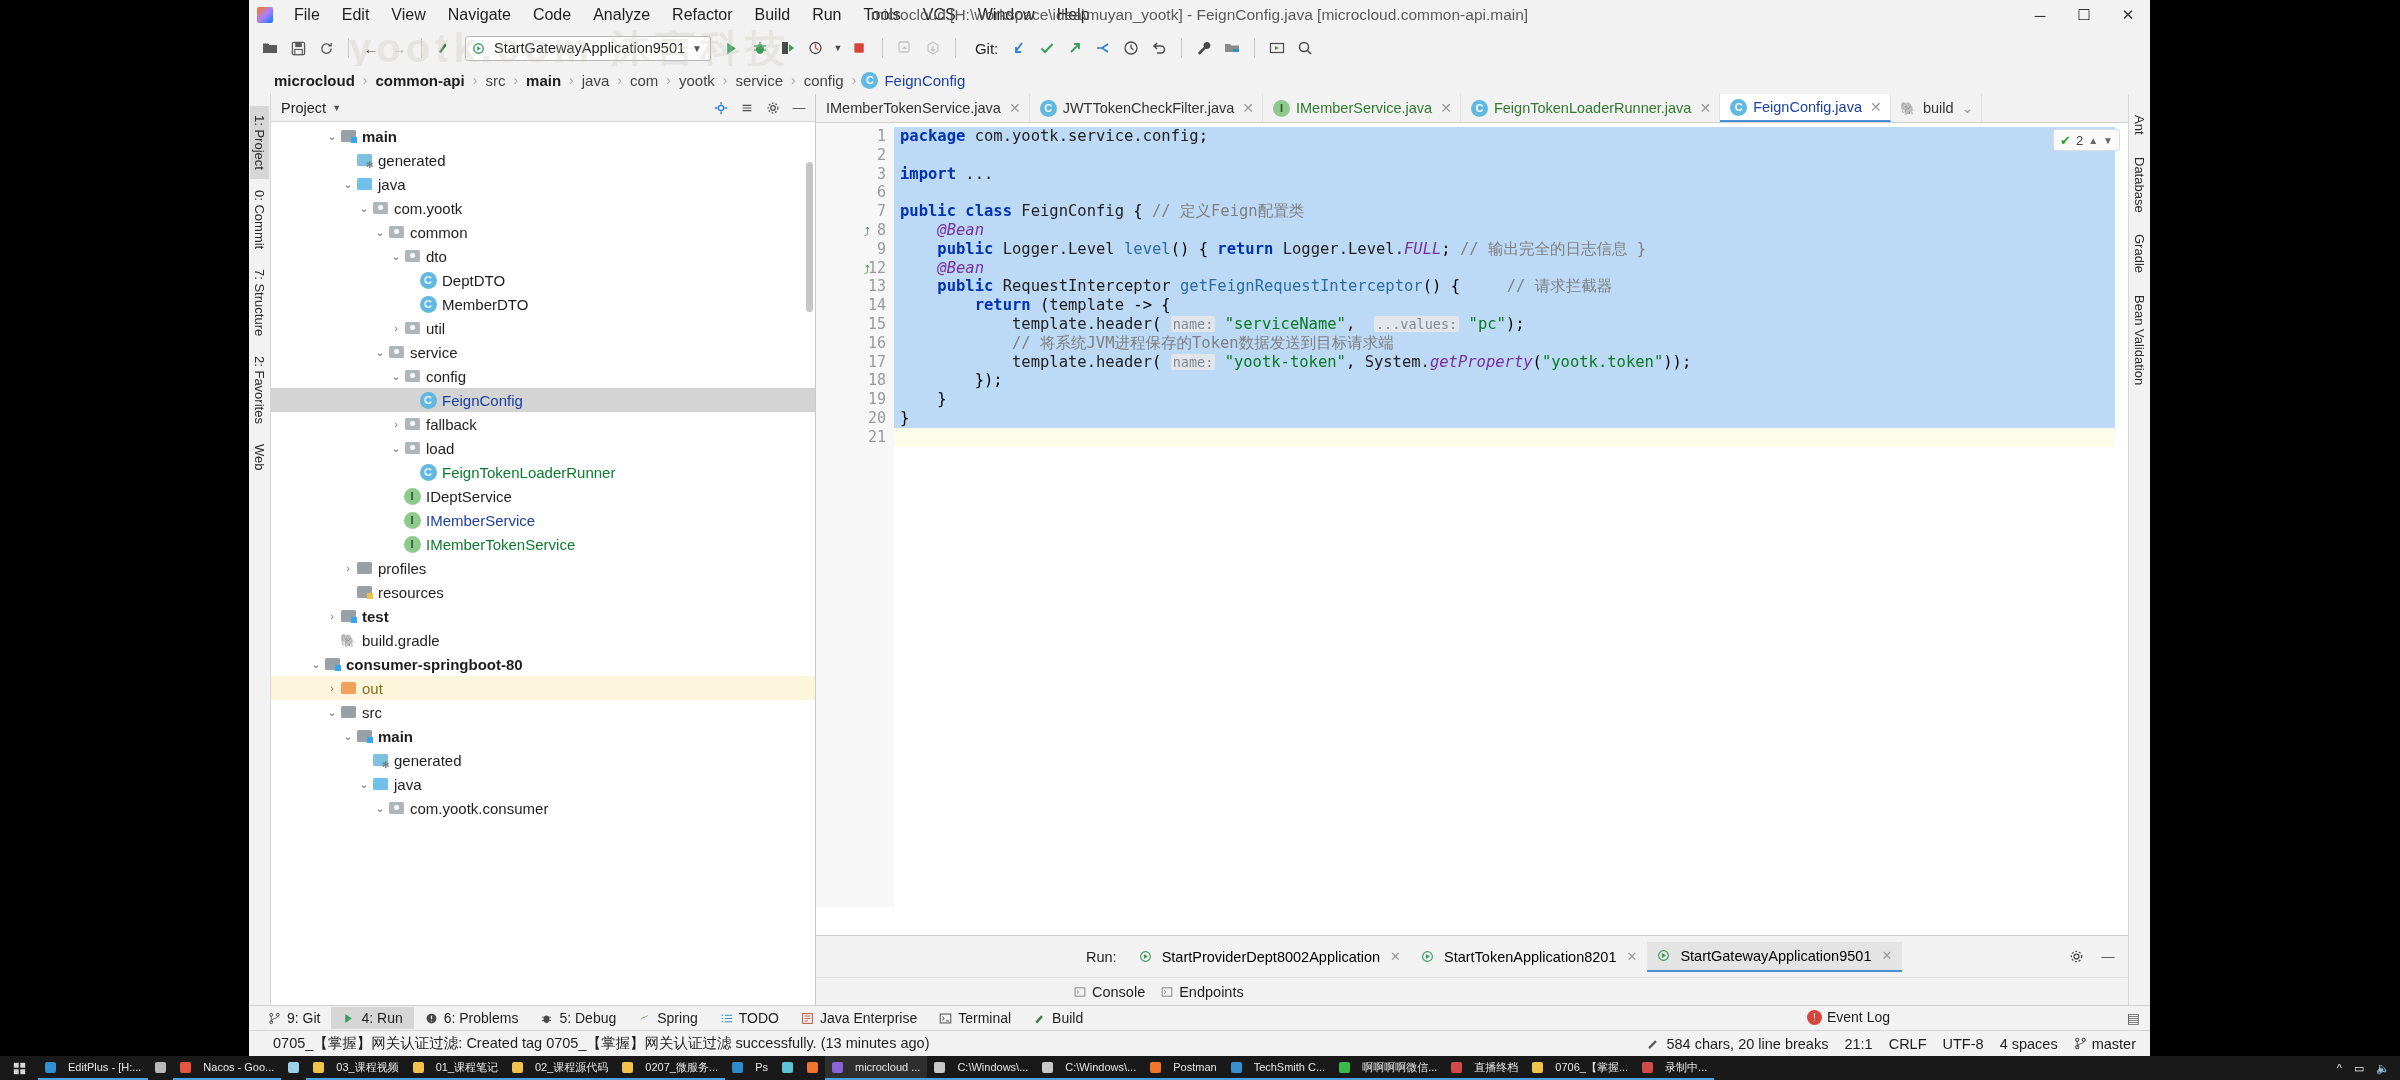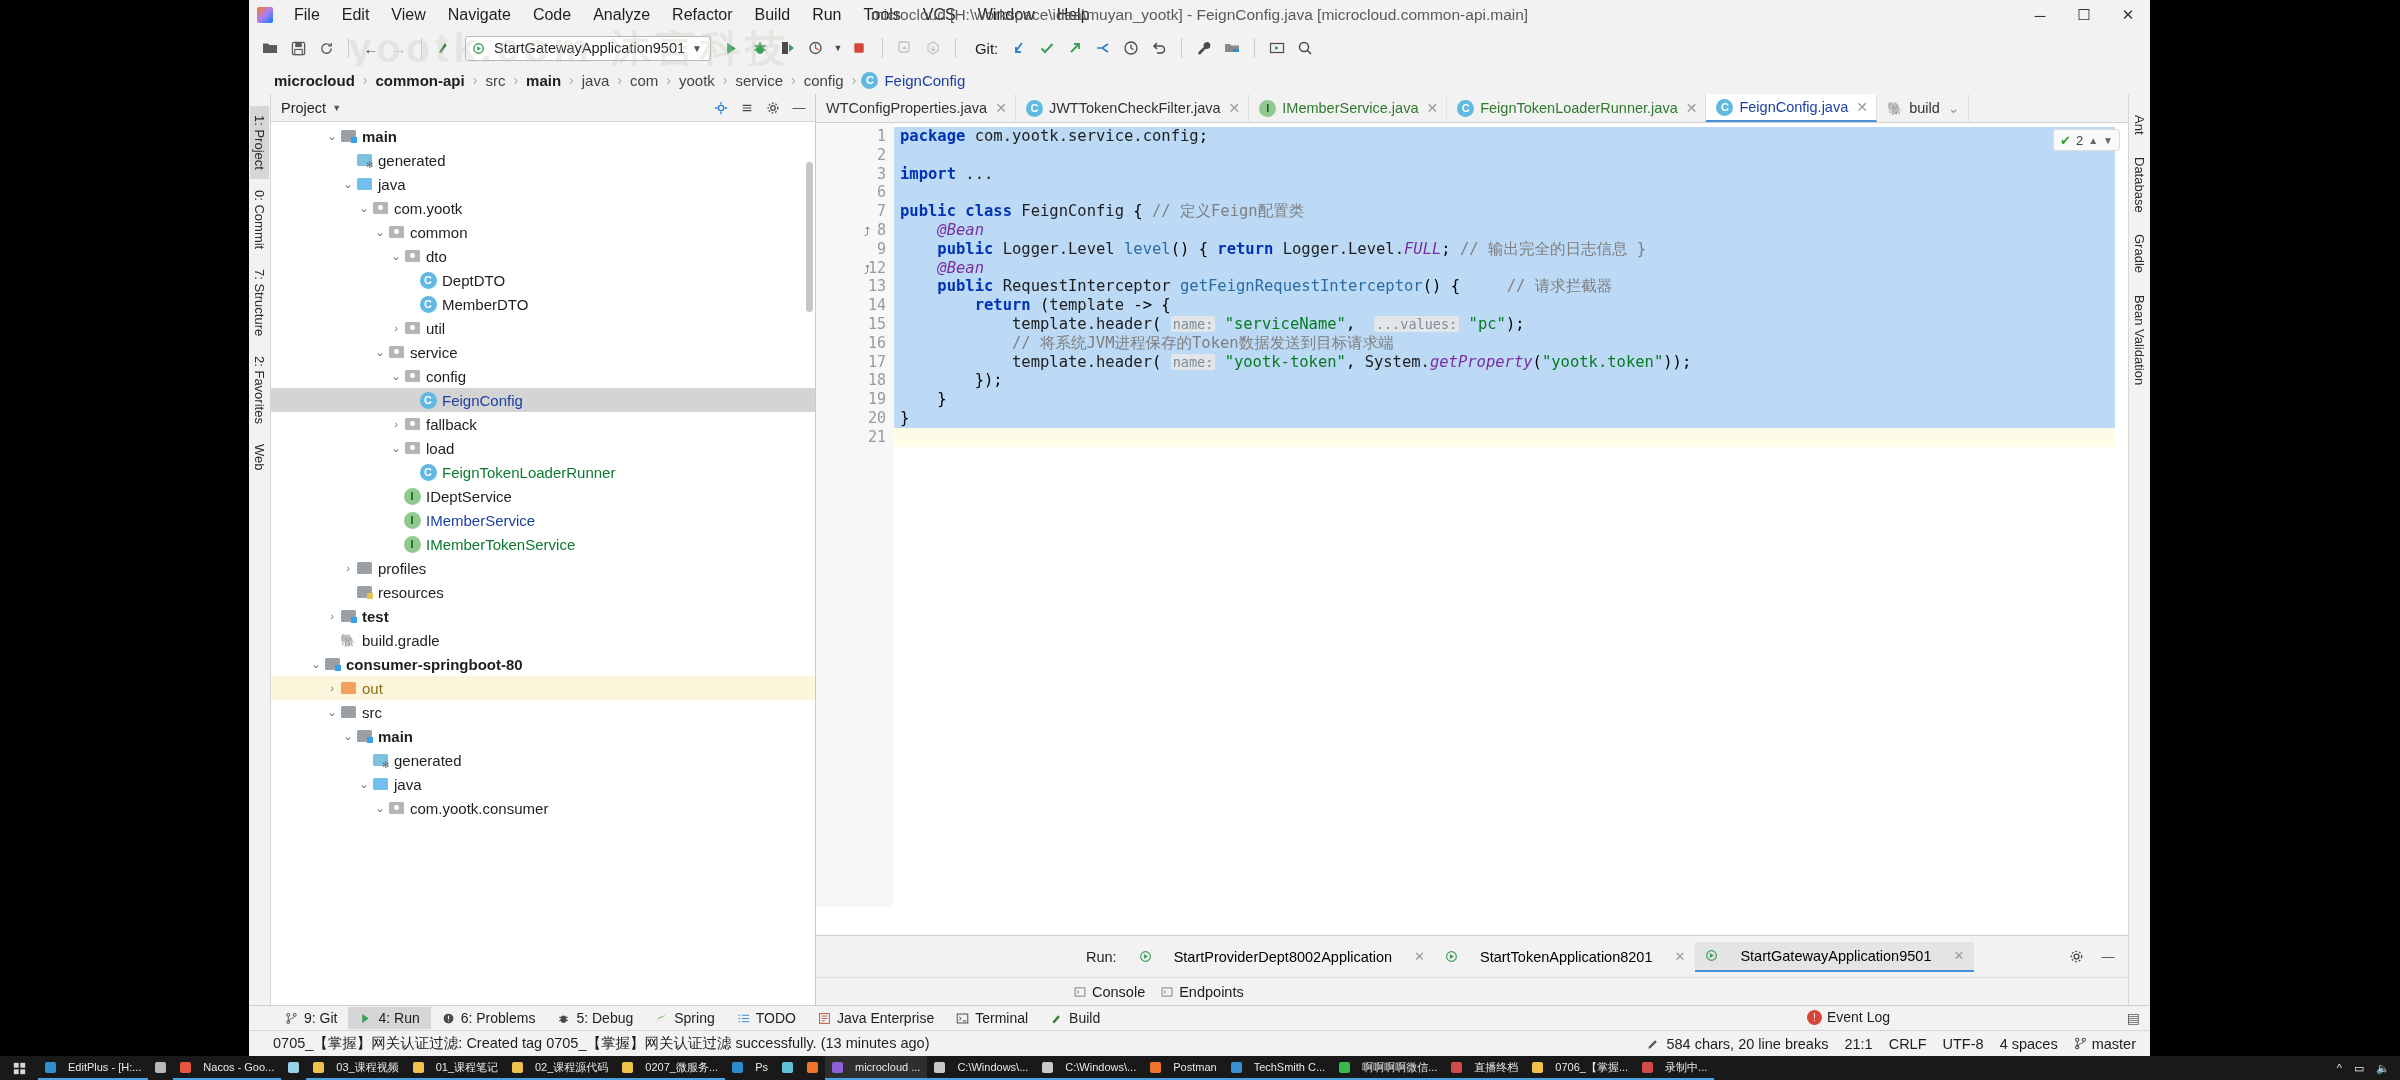--- a/index.html
+++ b/index.html
@@ -183,33 +183,33 @@
     gap:5px; background:#fafafa; border:1px solid #dcdcdc; border-radius:3px; padding:0 6px;
     font-size:13px; color:#444;
   }
   .ok-check { color:#2f9e2f; font-size:13px; }
   .err-stripe { position:absolute; right:0; top:0; width:13px; height:100%; background:#fff; }
 
   
   .runwin { height:42px; background:#f2f2f2; border-top:1px solid #cfcfcf; display:flex; align-items:center;
             padding-left:270px; font-size:14.5px; gap:0; position:relative; flex:0 0 42px;margin-top:28px;}
   .runwin .lbl { color:#1e1e1e; margin-right:12px; }
-  .rtab { display:flex; align-items:center; gap:22px; padding:6px 10px; white-space:nowrap; }
+  .rtab { display:flex; align-items:center; gap:10px; padding:6px 10px; white-space:nowrap; }
   .rtab.active { background:#e4e4e4; border-bottom:2px solid #4a8fd4; }
   .rtab .x { color:#999; font-size:13px;}
   .runwin .rgt { position:absolute; right:10px; display:flex; gap:12px; align-items:center; color:#555;}
 
   .subtabs { height:28px; background:#f2f2f2; display:flex; align-items:center; padding-left:258px;
              gap:16px; font-size:14.5px; flex:0 0 28px; border-top:1px solid #e0e0e0;}
   .subtab { display:flex; align-items:center; gap:6px; color:#1e1e1e; }
 
   
   .toolstrip {
     height:25px; background:#f2f2f2; border-top:1px solid #cfcfcf; display:flex;
-    align-items:center; padding-left:25px; gap:0; font-size:14px; flex:0 0 25px;
+    align-items:center; padding-left:8px; gap:0; font-size:14px; flex:0 0 25px;
   }
   .tsbtn { display:flex; align-items:center; gap:6px; padding:3px 11px; color:#1e1e1e; white-space:nowrap;}
   .tsbtn.sel { background:#d6d6d6; }
   .toolstrip .rgt { margin-left:auto; display:flex; align-items:center; gap:10px; padding-right:10px;}
 
   
   .statusbar {
     height:26px; background:#f2f2f2; border-top:1px solid #d6d6d6; display:flex;
     align-items:center; padding-left:24px; font-size:14.5px; color:#1e1e1e; flex:0 0 26px;
   }
@@ -671,21 +671,21 @@
                 <span class="pkg"></span>
               </span>
               <span class="tlbl">com.yootk.consumer</span>
             </div>
           </div>
       </div>
 
       <div class="editor-area">
         <div class="tabbar" id="tabs-host">
             <div class="etab">
-              <span class="lbl grey">WTConfigProperties.java</span>
+              <span class="lbl grey">IMemberTokenService.java</span>
               <span class="x">✕</span>
             </div>
             <div class="etab">
               <span class="cbadge">C</span>
               <span class="lbl grey">JWTTokenCheckFilter.java</span>
               <span class="x">✕</span>
             </div>
             <div class="etab">
               <span class="ibadge">I</span>
               <span class="lbl green">IMemberService.java</span>

